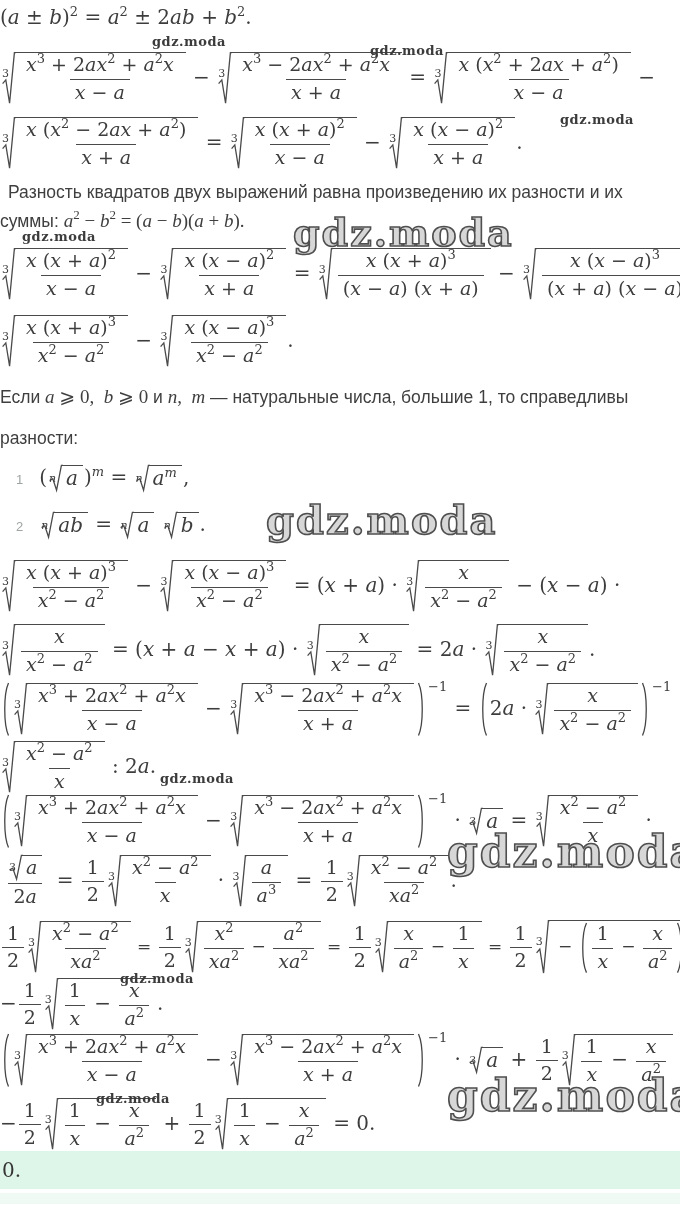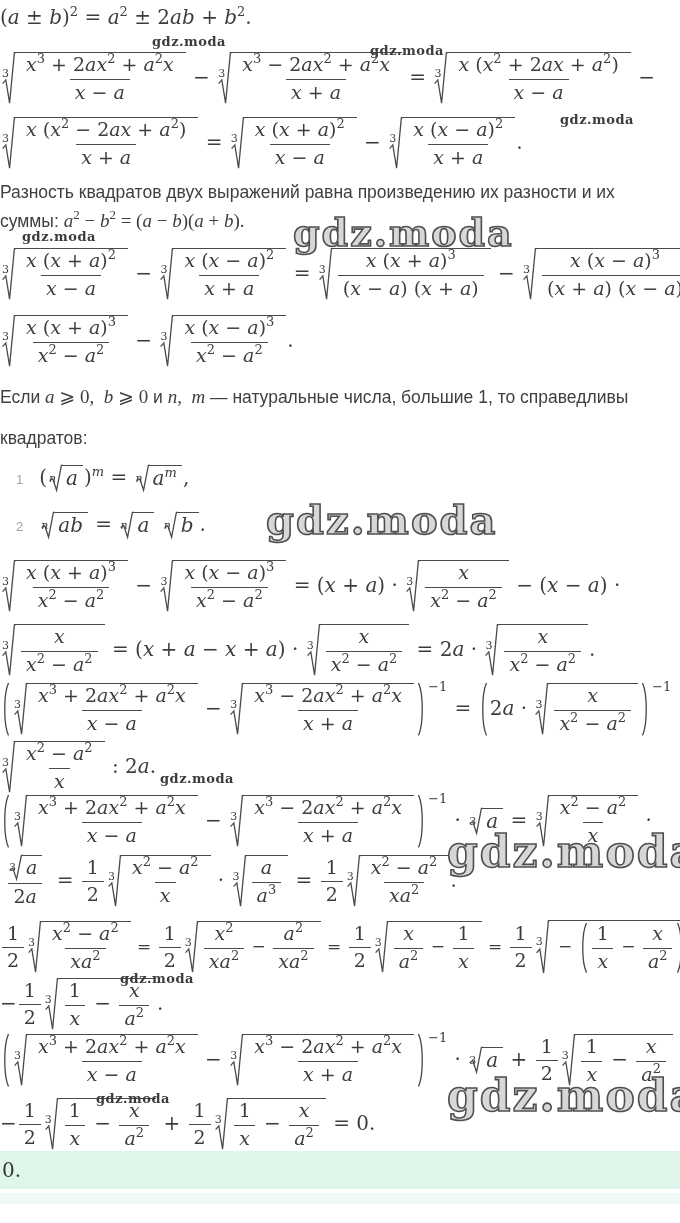--- a/index.html
+++ b/index.html
@@ -56,38 +56,38 @@
             </svg><span class="deg"><span class="mt"><span class="up">3</span></span></span></span><span class="rbody"><span class="frac"><span class="num"><span class="mt"><span class="it">x</span></span><span class="sup"><span class="mt"><span class="up">3</span></span></span><span class="mt"><span class="up"> − 2</span><span class="it">ax</span></span><span class="sup"><span class="mt"><span class="up">2</span></span></span><span class="mt"><span class="up"> + </span><span class="it">a</span></span><span class="sup"><span class="mt"><span class="up">2</span></span></span><span class="mt"><span class="it">x</span></span></span><span class="den"><span class="mt"><span class="it">x</span><span class="up"> + </span><span class="it">a</span></span></span></span></span></span><span class="mt"><span class="up"> = </span></span><span class="root"><span class="rsign"><svg viewBox="0 0 14 100" preserveAspectRatio="none">
               <path d="M1.5 60 L4.5 53 L8 97 L12.5 1.2 L14 1.2" fill="none" stroke="#4a4a4a" stroke-width="1.3" vector-effect="non-scaling-stroke" stroke-linejoin="miter"></path>
             </svg><span class="deg"><span class="mt"><span class="up">3</span></span></span></span><span class="rbody"><span class="frac"><span class="num"><span class="mt"><span class="it">x</span><span class="up"> (</span><span class="it">x</span></span><span class="sup"><span class="mt"><span class="up">2</span></span></span><span class="mt"><span class="up"> + 2</span><span class="it">ax</span><span class="up"> + </span><span class="it">a</span></span><span class="sup"><span class="mt"><span class="up">2</span></span></span><span class="mt"><span class="up">)</span></span></span><span class="den"><span class="mt"><span class="it">x</span><span class="up"> − </span><span class="it">a</span></span></span></span></span></span><span class="mt"><span class="up"> −</span></span></div>
       <div class="line mline" style="top: 117px; left: 0px;"><span class="root"><span class="rsign"><svg viewBox="0 0 14 100" preserveAspectRatio="none">
               <path d="M1.5 60 L4.5 53 L8 97 L12.5 1.2 L14 1.2" fill="none" stroke="#4a4a4a" stroke-width="1.3" vector-effect="non-scaling-stroke" stroke-linejoin="miter"></path>
             </svg><span class="deg"><span class="mt"><span class="up">3</span></span></span></span><span class="rbody"><span class="frac"><span class="num"><span class="mt"><span class="it">x</span><span class="up"> (</span><span class="it">x</span></span><span class="sup"><span class="mt"><span class="up">2</span></span></span><span class="mt"><span class="up"> − 2</span><span class="it">ax</span><span class="up"> + </span><span class="it">a</span></span><span class="sup"><span class="mt"><span class="up">2</span></span></span><span class="mt"><span class="up">)</span></span></span><span class="den"><span class="mt"><span class="it">x</span><span class="up"> + </span><span class="it">a</span></span></span></span></span></span><span class="mt"><span class="up"> = </span></span><span class="root"><span class="rsign"><svg viewBox="0 0 14 100" preserveAspectRatio="none">
               <path d="M1.5 60 L4.5 53 L8 97 L12.5 1.2 L14 1.2" fill="none" stroke="#4a4a4a" stroke-width="1.3" vector-effect="non-scaling-stroke" stroke-linejoin="miter"></path>
             </svg><span class="deg"><span class="mt"><span class="up">3</span></span></span></span><span class="rbody"><span class="frac"><span class="num"><span class="mt"><span class="it">x</span><span class="up"> (</span><span class="it">x</span><span class="up"> + </span><span class="it">a</span><span class="up">)</span></span><span class="sup"><span class="mt"><span class="up">2</span></span></span></span><span class="den"><span class="mt"><span class="it">x</span><span class="up"> − </span><span class="it">a</span></span></span></span></span></span><span class="mt"><span class="up"> − </span></span><span class="root"><span class="rsign"><svg viewBox="0 0 14 100" preserveAspectRatio="none">
               <path d="M1.5 60 L4.5 53 L8 97 L12.5 1.2 L14 1.2" fill="none" stroke="#4a4a4a" stroke-width="1.3" vector-effect="non-scaling-stroke" stroke-linejoin="miter"></path>
             </svg><span class="deg"><span class="mt"><span class="up">3</span></span></span></span><span class="rbody"><span class="frac"><span class="num"><span class="mt"><span class="it">x</span><span class="up"> (</span><span class="it">x</span><span class="up"> − </span><span class="it">a</span><span class="up">)</span></span><span class="sup"><span class="mt"><span class="up">2</span></span></span></span><span class="den"><span class="mt"><span class="it">x</span><span class="up"> + </span><span class="it">a</span></span></span></span></span></span><span class="mt"><span class="up">.</span></span></div>
-      <div class="line tline" style="top: 182px; left: 0px;"><span class="tseg">Разность квадратов двух выражений равна произведению их разности и их</span></div>
+      <div class="line tline" style="top: 182px; left: 8px;"><span class="tseg">Разность квадратов двух выражений равна произведению их разности и их</span></div>
       <div class="line tline" style="top: 210px; left: 0px;"><span class="tseg">суммы: </span><span class="mseg"><span class="mt"><span class="it">a</span></span><span class="sup"><span class="mt"><span class="up">2</span></span></span><span class="mt"><span class="up"> − </span><span class="it">b</span></span><span class="sup"><span class="mt"><span class="up">2</span></span></span><span class="mt"><span class="up"> = (</span><span class="it">a</span><span class="up"> − </span><span class="it">b</span><span class="up">)(</span><span class="it">a</span><span class="up"> + </span><span class="it">b</span><span class="up">).</span></span></span></div>
       <div class="line mline" style="top: 248px; left: 0px;"><span class="root"><span class="rsign"><svg viewBox="0 0 14 100" preserveAspectRatio="none">
               <path d="M1.5 60 L4.5 53 L8 97 L12.5 1.2 L14 1.2" fill="none" stroke="#4a4a4a" stroke-width="1.3" vector-effect="non-scaling-stroke" stroke-linejoin="miter"></path>
             </svg><span class="deg"><span class="mt"><span class="up">3</span></span></span></span><span class="rbody"><span class="frac"><span class="num"><span class="mt"><span class="it">x</span><span class="up"> (</span><span class="it">x</span><span class="up"> + </span><span class="it">a</span><span class="up">)</span></span><span class="sup"><span class="mt"><span class="up">2</span></span></span></span><span class="den"><span class="mt"><span class="it">x</span><span class="up"> − </span><span class="it">a</span></span></span></span></span></span><span class="mt"><span class="up"> − </span></span><span class="root"><span class="rsign"><svg viewBox="0 0 14 100" preserveAspectRatio="none">
               <path d="M1.5 60 L4.5 53 L8 97 L12.5 1.2 L14 1.2" fill="none" stroke="#4a4a4a" stroke-width="1.3" vector-effect="non-scaling-stroke" stroke-linejoin="miter"></path>
             </svg><span class="deg"><span class="mt"><span class="up">3</span></span></span></span><span class="rbody"><span class="frac"><span class="num"><span class="mt"><span class="it">x</span><span class="up"> (</span><span class="it">x</span><span class="up"> − </span><span class="it">a</span><span class="up">)</span></span><span class="sup"><span class="mt"><span class="up">2</span></span></span></span><span class="den"><span class="mt"><span class="it">x</span><span class="up"> + </span><span class="it">a</span></span></span></span></span></span><span class="mt"><span class="up"> = </span></span><span class="root"><span class="rsign"><svg viewBox="0 0 14 100" preserveAspectRatio="none">
               <path d="M1.5 60 L4.5 53 L8 97 L12.5 1.2 L14 1.2" fill="none" stroke="#4a4a4a" stroke-width="1.3" vector-effect="non-scaling-stroke" stroke-linejoin="miter"></path>
             </svg><span class="deg"><span class="mt"><span class="up">3</span></span></span></span><span class="rbody"><span class="frac"><span class="num"><span class="mt"><span class="it">x</span><span class="up"> (</span><span class="it">x</span><span class="up"> + </span><span class="it">a</span><span class="up">)</span></span><span class="sup"><span class="mt"><span class="up">3</span></span></span></span><span class="den"><span class="mt"><span class="up">(</span><span class="it">x</span><span class="up"> − </span><span class="it">a</span><span class="up">) (</span><span class="it">x</span><span class="up"> + </span><span class="it">a</span><span class="up">)</span></span></span></span></span></span><span class="mt"><span class="up"> − </span></span><span class="root"><span class="rsign"><svg viewBox="0 0 14 100" preserveAspectRatio="none">
               <path d="M1.5 60 L4.5 53 L8 97 L12.5 1.2 L14 1.2" fill="none" stroke="#4a4a4a" stroke-width="1.3" vector-effect="non-scaling-stroke" stroke-linejoin="miter"></path>
             </svg><span class="deg"><span class="mt"><span class="up">3</span></span></span></span><span class="rbody"><span class="frac"><span class="num"><span class="mt"><span class="it">x</span><span class="up"> (</span><span class="it">x</span><span class="up"> − </span><span class="it">a</span><span class="up">)</span></span><span class="sup"><span class="mt"><span class="up">3</span></span></span></span><span class="den"><span class="mt"><span class="up">(</span><span class="it">x</span><span class="up"> + </span><span class="it">a</span><span class="up">) (</span><span class="it">x</span><span class="up"> − </span><span class="it">a</span><span class="up">)</span></span></span></span></span></span></div>
       <div class="line mline" style="top: 315px; left: 0px;"><span class="root"><span class="rsign"><svg viewBox="0 0 14 100" preserveAspectRatio="none">
               <path d="M1.5 60 L4.5 53 L8 97 L12.5 1.2 L14 1.2" fill="none" stroke="#4a4a4a" stroke-width="1.3" vector-effect="non-scaling-stroke" stroke-linejoin="miter"></path>
             </svg><span class="deg"><span class="mt"><span class="up">3</span></span></span></span><span class="rbody"><span class="frac"><span class="num"><span class="mt"><span class="it">x</span><span class="up"> (</span><span class="it">x</span><span class="up"> + </span><span class="it">a</span><span class="up">)</span></span><span class="sup"><span class="mt"><span class="up">3</span></span></span></span><span class="den"><span class="mt"><span class="it">x</span></span><span class="sup"><span class="mt"><span class="up">2</span></span></span><span class="mt"><span class="up"> − </span><span class="it">a</span></span><span class="sup"><span class="mt"><span class="up">2</span></span></span></span></span></span></span><span class="mt"><span class="up"> − </span></span><span class="root"><span class="rsign"><svg viewBox="0 0 14 100" preserveAspectRatio="none">
               <path d="M1.5 60 L4.5 53 L8 97 L12.5 1.2 L14 1.2" fill="none" stroke="#4a4a4a" stroke-width="1.3" vector-effect="non-scaling-stroke" stroke-linejoin="miter"></path>
             </svg><span class="deg"><span class="mt"><span class="up">3</span></span></span></span><span class="rbody"><span class="frac"><span class="num"><span class="mt"><span class="it">x</span><span class="up"> (</span><span class="it">x</span><span class="up"> − </span><span class="it">a</span><span class="up">)</span></span><span class="sup"><span class="mt"><span class="up">3</span></span></span></span><span class="den"><span class="mt"><span class="it">x</span></span><span class="sup"><span class="mt"><span class="up">2</span></span></span><span class="mt"><span class="up"> − </span><span class="it">a</span></span><span class="sup"><span class="mt"><span class="up">2</span></span></span></span></span></span></span><span class="mt"><span class="up">.</span></span></div>
       <div class="line tline" style="top: 386px; left: 0px;"><span class="tseg">Если </span><span class="mseg"><span class="mt"><span class="it">a</span><span class="up"> ⩾ 0,  </span><span class="it">b</span><span class="up"> ⩾ 0</span></span></span><span class="tseg"> и </span><span class="mseg"><span class="mt"><span class="it">n</span><span class="up">,  </span><span class="it">m</span></span></span><span class="tseg"> — натуральные числа, большие 1, то справедливы</span></div>
-      <div class="line tline" style="top: 428px; left: 0px;"><span class="tseg">квадратов:</span></div>
+      <div class="line tline" style="top: 428px; left: 0px;"><span class="tseg">разности:</span></div>
       <div class="line mline" style="top: 465px; left: 16px;"><span class="lnum">1</span><span class="mt"><span class="up">(</span></span><span class="root"><span class="rsign"><svg viewBox="0 0 14 100" preserveAspectRatio="none">
               <path d="M1.5 60 L4.5 53 L8 97 L12.5 1.2 L14 1.2" fill="none" stroke="#4a4a4a" stroke-width="1.3" vector-effect="non-scaling-stroke" stroke-linejoin="miter"></path>
             </svg><span class="deg"><span class="mt"><span class="it">n</span></span></span></span><span class="rbody"><span class="mt"><span class="it">a</span></span></span></span><span class="mt"><span class="up">)</span></span><span class="sup"><span class="mt"><span class="it">m</span></span></span><span class="mt"><span class="up"> = </span></span><span class="root"><span class="rsign"><svg viewBox="0 0 14 100" preserveAspectRatio="none">
               <path d="M1.5 60 L4.5 53 L8 97 L12.5 1.2 L14 1.2" fill="none" stroke="#4a4a4a" stroke-width="1.3" vector-effect="non-scaling-stroke" stroke-linejoin="miter"></path>
             </svg><span class="deg"><span class="mt"><span class="it">n</span></span></span></span><span class="rbody"><span class="mt"><span class="it">a</span></span><span class="sup"><span class="mt"><span class="it">m</span></span></span></span></span><span class="mt"><span class="up">,</span></span></div>
       <div class="line mline" style="top: 512px; left: 16px;"><span class="lnum">2</span><span class="root"><span class="rsign"><svg viewBox="0 0 14 100" preserveAspectRatio="none">
               <path d="M1.5 60 L4.5 53 L8 97 L12.5 1.2 L14 1.2" fill="none" stroke="#4a4a4a" stroke-width="1.3" vector-effect="non-scaling-stroke" stroke-linejoin="miter"></path>
             </svg><span class="deg"><span class="mt"><span class="it">n</span></span></span></span><span class="rbody"><span class="mt"><span class="it">ab</span></span></span></span><span class="mt"><span class="up"> = </span></span><span class="root"><span class="rsign"><svg viewBox="0 0 14 100" preserveAspectRatio="none">
               <path d="M1.5 60 L4.5 53 L8 97 L12.5 1.2 L14 1.2" fill="none" stroke="#4a4a4a" stroke-width="1.3" vector-effect="non-scaling-stroke" stroke-linejoin="miter"></path>
             </svg><span class="deg"><span class="mt"><span class="it">n</span></span></span></span><span class="rbody"><span class="mt"><span class="it">a</span></span></span></span><span class="mt"><span class="up"> </span></span><span class="root"><span class="rsign"><svg viewBox="0 0 14 100" preserveAspectRatio="none">

